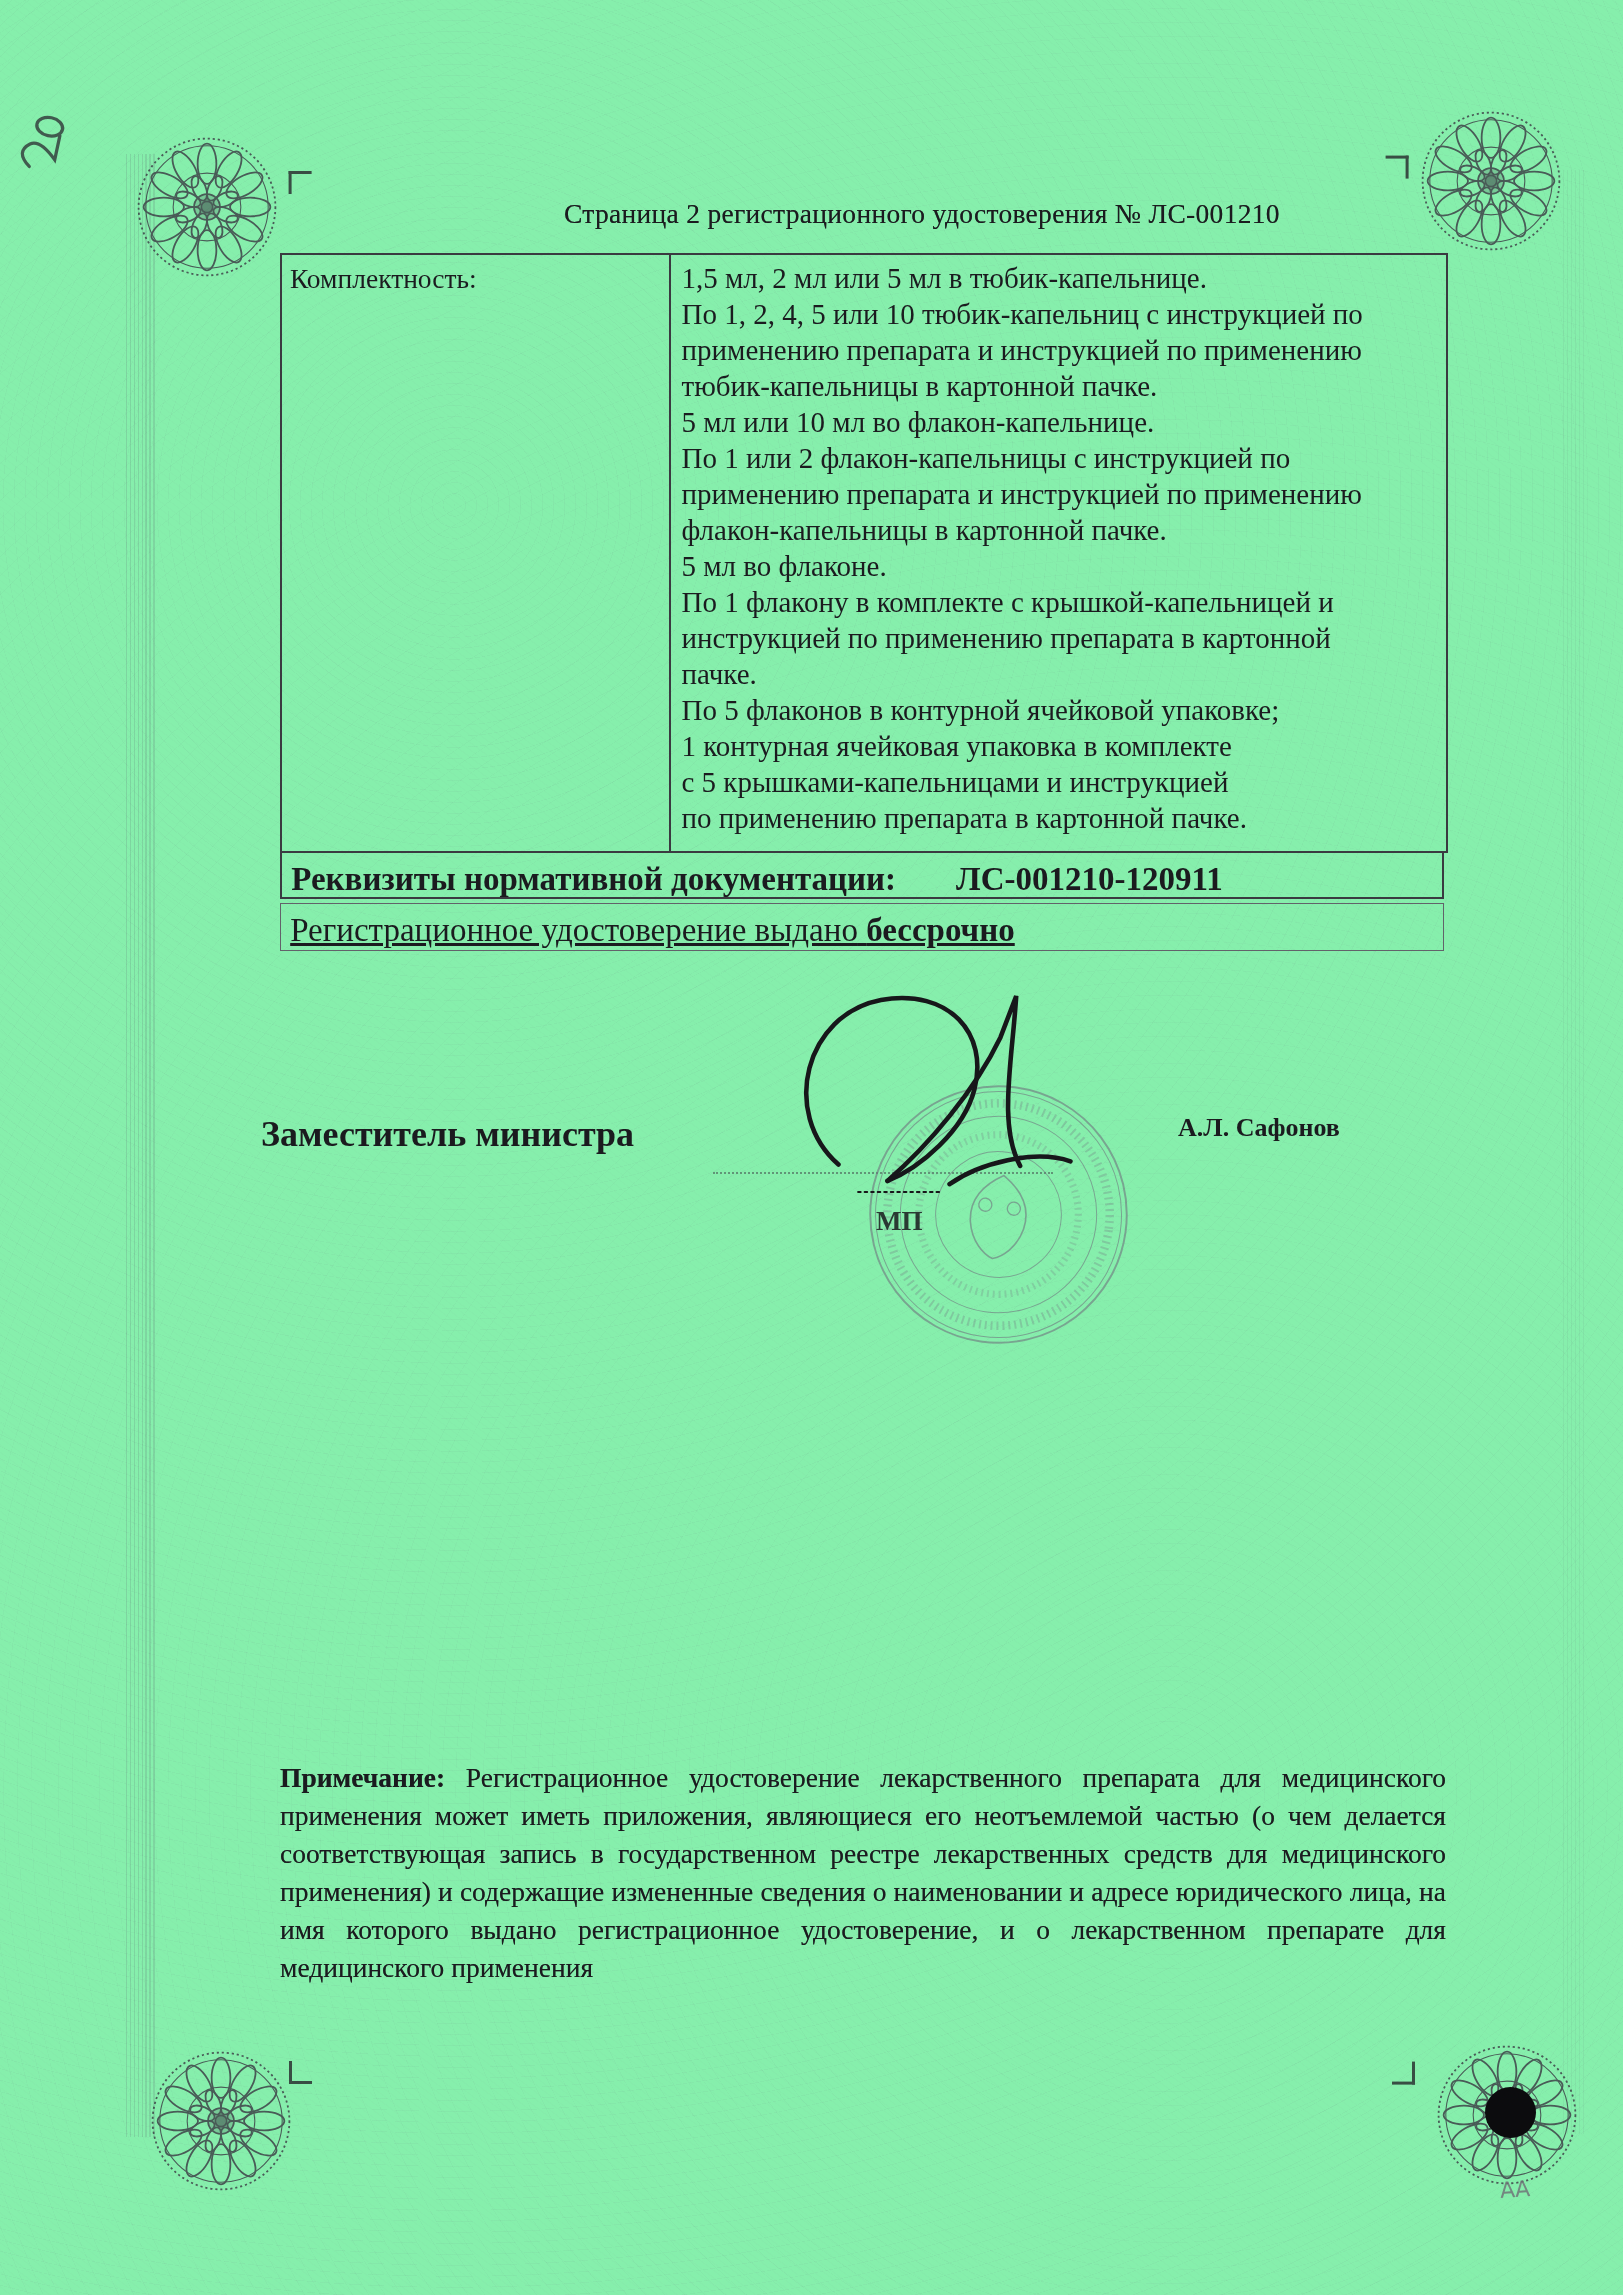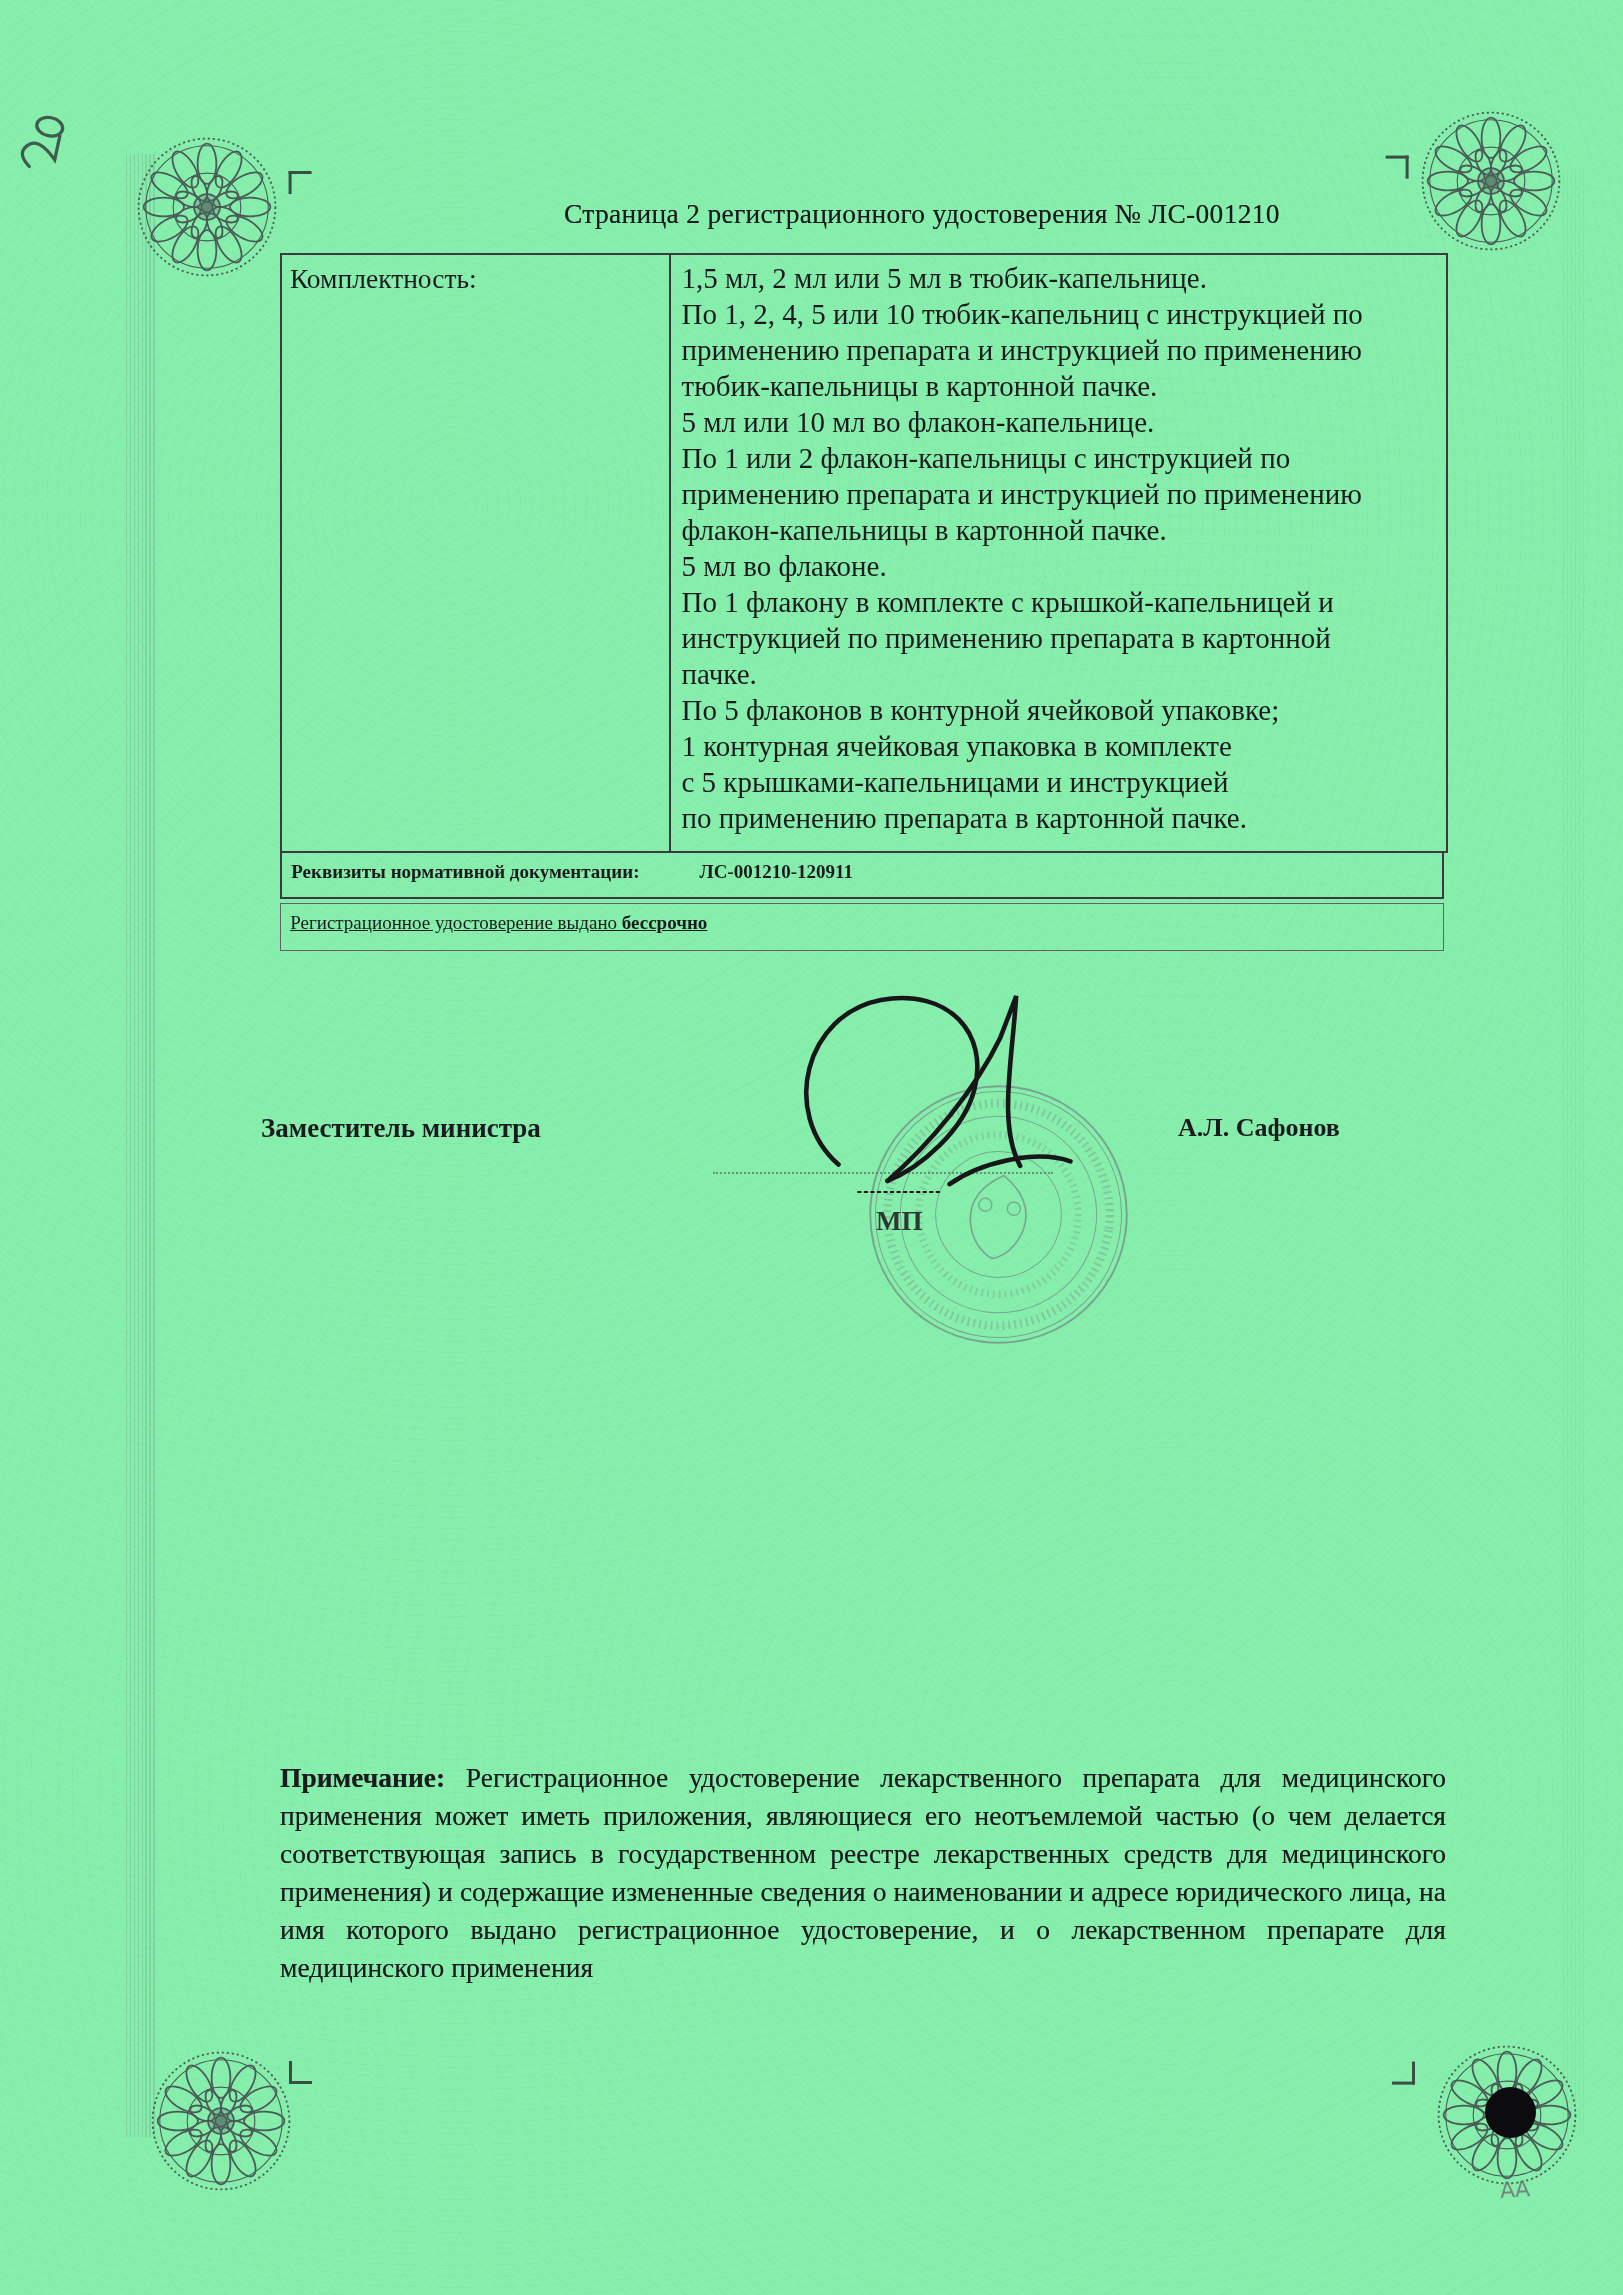--- a/index.html
+++ b/index.html
@@ -48,28 +48,28 @@
   }
   .sec-complect .sec-box {
     position:absolute; left:387px; top:-2px; bottom:-2px; right:-2px;
     border:2px solid #3a3a40; padding:5.2px 10.5px 3.9px 10.5px;
     box-sizing:border-box;
   }
   .sec-box .line { font-size:29px; line-height:36px; white-space:nowrap; }
 
   .row-box {
     position:absolute; left:280px; width:1164px; box-sizing:border-box;
-    font-size:19px; padding:7.9px 9.2px;
+    font-size:33px; padding:7.9px 9.2px;
   }
   .row-box.requisites { top:851px; height:48px; border:2px solid #3a3a40; }
   .row-box.validity   { top:903px; height:48px; border:1.3px solid #62626a;text-decoration:underline; }
   .b { font-weight:bold; }
   .req-value { margin-left:60px; }
 
-  .sig-position { position:absolute; left:261px; top:1113px; font-size:27px; font-weight:bold;text-align:center; }
+  .sig-position { position:absolute; left:261px; top:1113px; font-size:36px; font-weight:bold;text-align:center; }
   .sig-name     { position:absolute; left:1178px; top:1113px; font-size:26px; font-weight:bold; }
   .stamp-mark   { position:absolute; left:876px; top:1206px; font-size:27px; font-weight:bold; opacity:0.85; }
   .signature-svg { position:absolute; left:753px; top:962px; }
   .stamp-svg     { position:absolute; left:848px; top:1077px; }
   .dotted-sig-base {
     position:absolute; left:713px; top:1172px; width:340px;
     border-bottom:2px dotted rgba(60,60,68,0.5);
   }
 
   .note {

